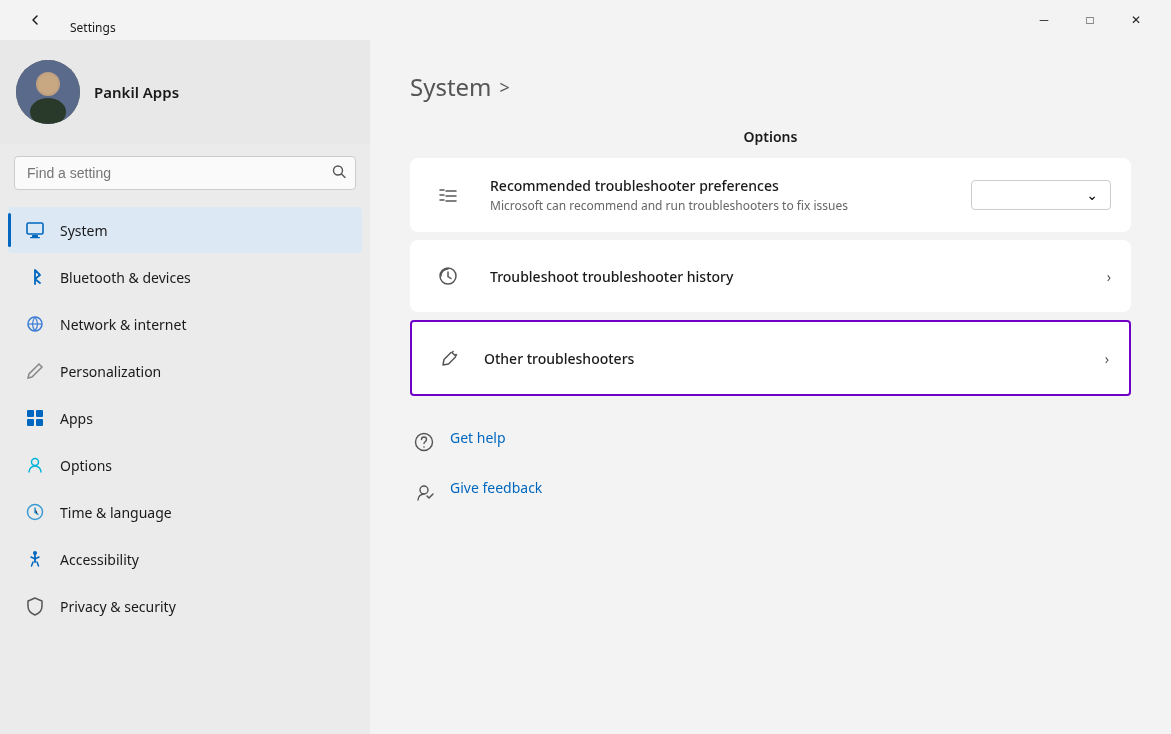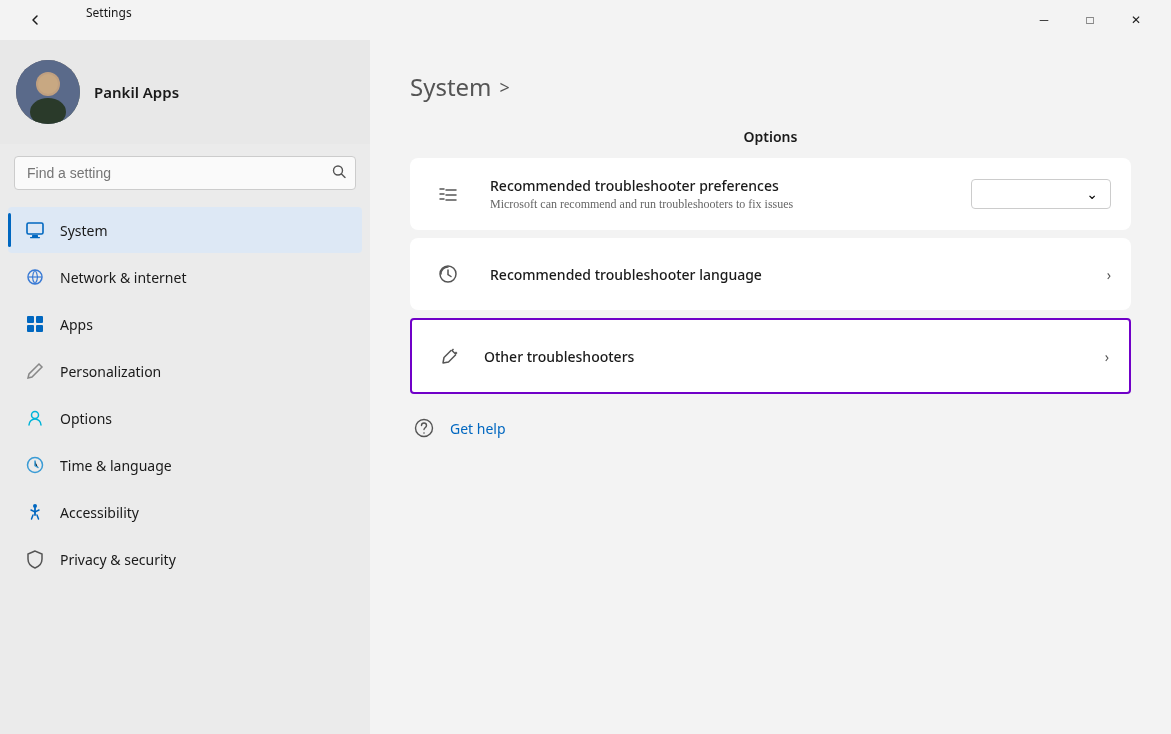--- a/index.html
+++ b/index.html
@@ -17,22 +17,22 @@
       display: flex;
       align-items: center;
       justify-content: space-between;
       background: #f3f3f3;
       padding: 8px 12px;
       height: 40px;
       user-select: none;
     }
     .title-bar-left {
       display: flex;
-      align-items: flex-start;
-      gap: 28px;
+      align-items: flex-end;
+      gap: 12px;
     }
     .title-bar-title {
       font-size: 12px;
       color: #1a1a1a;
     }
     .title-bar-controls {
       display: flex;
       gap: 0;
     }
     .title-btn {
@@ -214,21 +214,20 @@
     .option-text { flex: 1; }
     .option-title {
       font-size: 14px;
       font-weight: 500;
       color: #1a1a1a;
     }
     .option-desc {
       font-size: 12px;
       color: #666;
       margin-top: 2px;
-      font-family: Liberation Serif, serif;
     }
     .option-chevron {
       font-size: 14px;
       color: #555;
     }
     .dropdown-btn {
       border: 1px solid #ccc;
       border-radius: 4px;
       padding: 6px 12px;
       background: white;
@@ -263,23 +262,24 @@
 
     
     .links-section {
       margin-top: 20px;
       display: flex;
       flex-direction: column;
       gap: 10px;
     }
     .link-item {
       display: flex;
-      align-items: center;
+      align-items: flex-start;
       gap: 12px;
       cursor: pointer;
+      margin-top: 12px;
     }
     .link-icon {
       width: 28px;
       height: 28px;
       display: flex;
       align-items: center;
       justify-content: center;
       font-size: 18px;
       color: #444;
     }
@@ -344,45 +344,53 @@
               <rect x="2" y="3" width="16" height="11" rx="1.5" fill="none" stroke="#0067c0" stroke-width="1.6"></rect>
               <rect x="7" y="15" width="6" height="2" fill="#0067c0" rx="0.5"></rect>
               <rect x="5" y="17" width="10" height="1.2" fill="#0067c0" rx="0.4"></rect>
             </svg>
           </span>
     <span class="nav-label">System</span>
   </li>
         <li class="nav-item">
     <span class="nav-icon">
             <svg width="20" height="20" viewBox="0 0 20 20">
+              <path d="M10 3v14M10 3l5 5-5 4 5 4-5-4" stroke="#0067c0" stroke-width="1.8" stroke-linecap="round" stroke-linejoin="round" fill="none"></path>
+            </svg>
+          </span>
+    <span class="nav-label">Bluetooth &amp; devices</span>
+  </li>
+        <li class="nav-item">
+    <span class="nav-icon">
+            <svg width="20" height="20" viewBox="0 0 20 20">
               <path d="M10 17c-3.9 0-7-3.1-7-7s3.1-7 7-7 7 3.1 7 7-3.1 7-7 7z" stroke="#3a7bd5" stroke-width="1.5" fill="none"></path>
               <path d="M10 3c-1.5 2-2.5 4.3-2.5 7s1 5 2.5 7M10 3c1.5 2 2.5 4.3 2.5 7S11.5 15 10 17" stroke="#3a7bd5" stroke-width="1.2" fill="none"></path>
               <line x1="3.5" y1="10" x2="16.5" y2="10" stroke="#3a7bd5" stroke-width="1.2"></line>
             </svg>
           </span>
     <span class="nav-label">Network &amp; internet</span>
+  </li>
+        <li class="nav-item">
+    <span class="nav-icon">
+            <svg width="20" height="20" viewBox="0 0 20 20">
+              <path d="M14 3L4 13l-1 4 4-1L17 6l-3-3z" stroke="#888" stroke-width="1.5" fill="none"></path>
+            </svg>
+          </span>
+    <span class="nav-label">Personalization</span>
   </li>
         <li class="nav-item">
     <span class="nav-icon">
             <svg width="20" height="20" viewBox="0 0 20 20">
               <rect x="2" y="2" width="7" height="7" rx="1" fill="#0067c0"></rect>
               <rect x="11" y="2" width="7" height="7" rx="1" fill="#0067c0"></rect>
               <rect x="2" y="11" width="7" height="7" rx="1" fill="#0067c0"></rect>
               <rect x="11" y="11" width="7" height="7" rx="1" fill="#0067c0"></rect>
             </svg>
           </span>
     <span class="nav-label">Apps</span>
-  </li>
-        <li class="nav-item">
-    <span class="nav-icon">
-            <svg width="20" height="20" viewBox="0 0 20 20">
-              <path d="M14 3L4 13l-1 4 4-1L17 6l-3-3z" stroke="#888" stroke-width="1.5" fill="none"></path>
-            </svg>
-          </span>
-    <span class="nav-label">Personalization</span>
   </li>
         <li class="nav-item">
     <span class="nav-icon">
             <svg width="20" height="20" viewBox="0 0 20 20">
               <circle cx="10" cy="7" r="3.5" stroke="#00b4d8" stroke-width="1.5" fill="none"></circle>
               <path d="M4 17c0-3.3 2.7-6 6-6s6 2.7 6 6" stroke="#00b4d8" stroke-width="1.5" fill="none" stroke-linecap="round"></path>
             </svg>
           </span>
     <span class="nav-label">Options</span>
   </li>
@@ -448,21 +456,21 @@
         <div class="card-single">
     <div class="option-row">
       <div class="option-icon">
               <svg width="22" height="22" viewBox="0 0 22 22">
                 <circle cx="11" cy="11" r="8" stroke="#555" stroke-width="1.5" fill="none"></circle>
                 <path d="M11 7v4.5l3 2" stroke="#555" stroke-width="1.5" stroke-linecap="round" fill="none"></path>
                 <path d="M4 11a7 7 0 0 1 7-7" stroke="#555" stroke-width="1.5" stroke-linecap="round" fill="none"></path>
               </svg>
             </div>
       <div class="option-text">
-        <div class="option-title">Recommended troubleshooter language</div>
+        <div class="option-title">Troubleshoot troubleshooter history</div>
 
       </div>
       <span class="option-chevron">›</span>
     </div>
   </div>
         <div class="highlighted-card">
     <div class="option-row">
       <div class="option-icon">
               <svg width="22" height="22" viewBox="0 0 22 22">
                 <path d="M14 3.5l-2 2 4.5 4.5 2-2-1.5-1.5-1 1-2-2 1-1L14 3.5z" fill="#555"></path>
@@ -482,15 +490,25 @@
         <div class="link-item">
     <span class="link-icon">
             <svg width="22" height="22" viewBox="0 0 22 22">
               <circle cx="11" cy="11" r="8.5" stroke="#555" stroke-width="1.4" fill="none"></circle>
               <path d="M8.5 8.5a2.5 2.5 0 0 1 5 0c0 2-2.5 2.5-2.5 4" stroke="#555" stroke-width="1.4" stroke-linecap="round" fill="none"></path>
               <circle cx="11" cy="16" r="0.8" fill="#555"></circle>
             </svg>
           </span>
     <a class="link-text">Get help</a>
   </div>
+        <div class="link-item">
+    <span class="link-icon">
+            <svg width="22" height="22" viewBox="0 0 22 22">
+              <circle cx="11" cy="9" r="4" stroke="#555" stroke-width="1.4" fill="none"></circle>
+              <path d="M5 19c0-3.3 2.7-6 6-6" stroke="#555" stroke-width="1.4" stroke-linecap="round" fill="none"></path>
+              <path d="M14 15l2 2 4-4" stroke="#555" stroke-width="1.5" stroke-linecap="round" stroke-linejoin="round" fill="none"></path>
+            </svg>
+          </span>
+    <a class="link-text">Give feedback</a>
+  </div>
       </div>
   </div>
 </div>
 
 </body></html>

